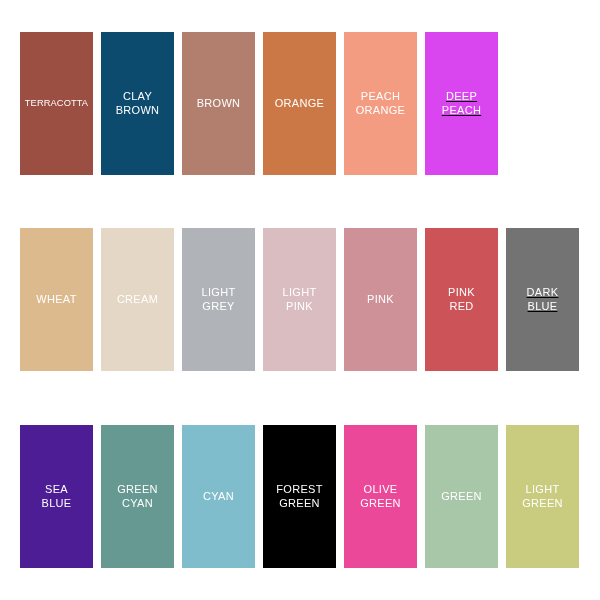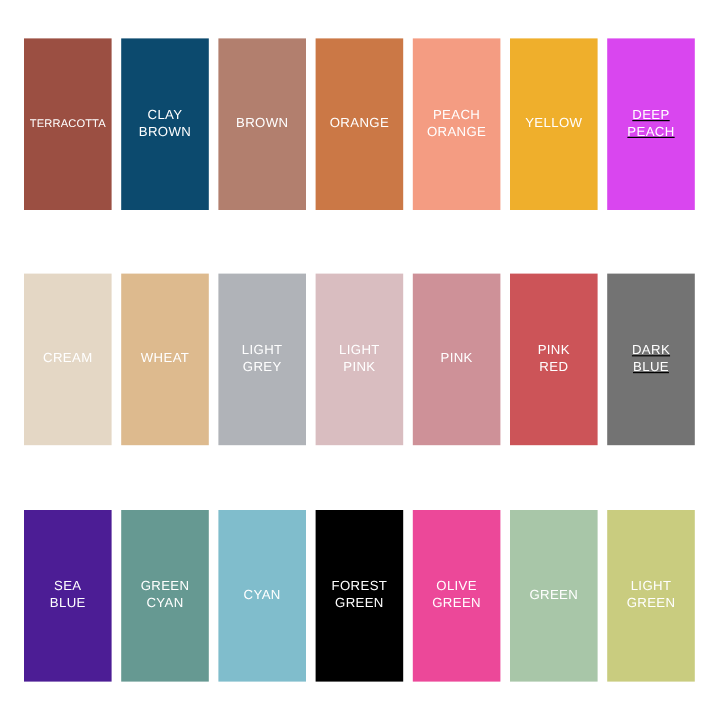--- a/index.html
+++ b/index.html
@@ -79,34 +79,31 @@
       <div class="swatch" title="#B27F6E" style="background-color: rgb(178, 127, 110);">
         <span class="swatch-label">BROWN</span>
       </div>
       <div class="swatch" title="#CB7846" style="background-color: rgb(203, 120, 70);">
         <span class="swatch-label">ORANGE</span>
       </div>
       <div class="swatch" title="#F49C82" style="background-color: rgb(244, 156, 130);">
         <span class="swatch-label">PEACH
 ORANGE</span>
       </div>
-      <div class="swatch" title="#EFAF2C" style="background-color: rgb(239, 175, 44);">
-        <span class="swatch-label">YELLOW</span>
-      </div>
       <div class="swatch" title="#CEA88E" style="background-color: #d946ef; text-decoration: underline;">
         <span class="swatch-label">DEEP
 PEACH</span>
       </div>
     </div>
     <div class="palette-row" id="palette-row-1">
+      <div class="swatch" title="#DDBA8E" style="background-color: rgb(221, 186, 142);">
+        <span class="swatch-label">WHEAT</span>
+      </div>
       <div class="swatch" title="#E4D7C5" style="background-color: rgb(228, 215, 197);">
         <span class="swatch-label">CREAM</span>
-      </div>
-      <div class="swatch" title="#DDBA8E" style="background-color: rgb(221, 186, 142);">
-        <span class="swatch-label">WHEAT</span>
       </div>
       <div class="swatch" title="#B0B3B8" style="background-color: rgb(176, 179, 184);">
         <span class="swatch-label">LIGHT
 GREY</span>
       </div>
       <div class="swatch" title="#D9BDC0" style="background-color: rgb(217, 189, 192);">
         <span class="swatch-label">LIGHT
 PINK</span>
       </div>
       <div class="swatch" title="#CE9198" style="background-color: rgb(206, 145, 152);">

